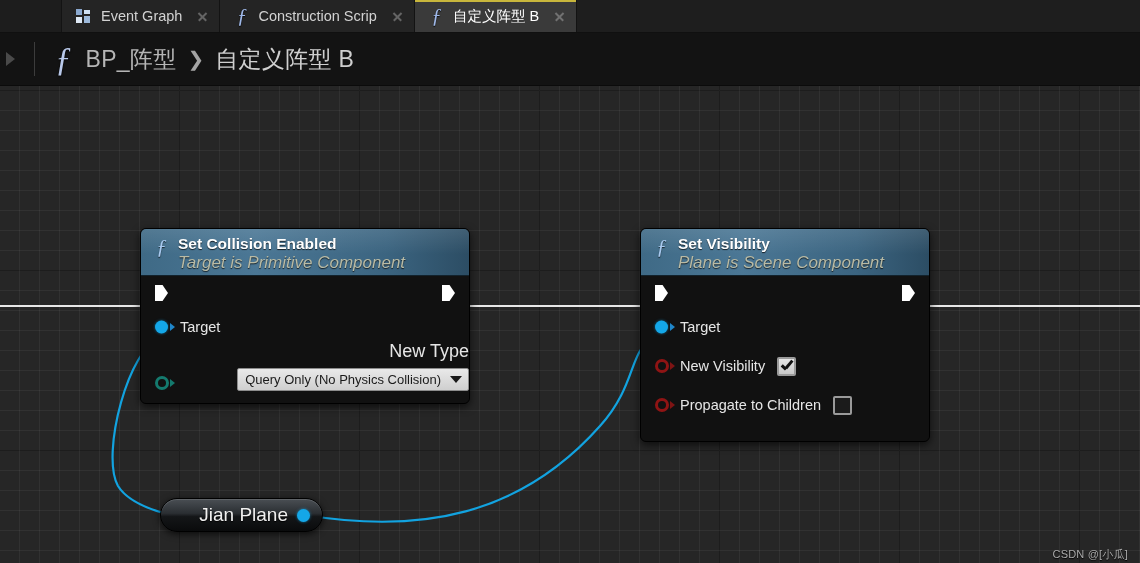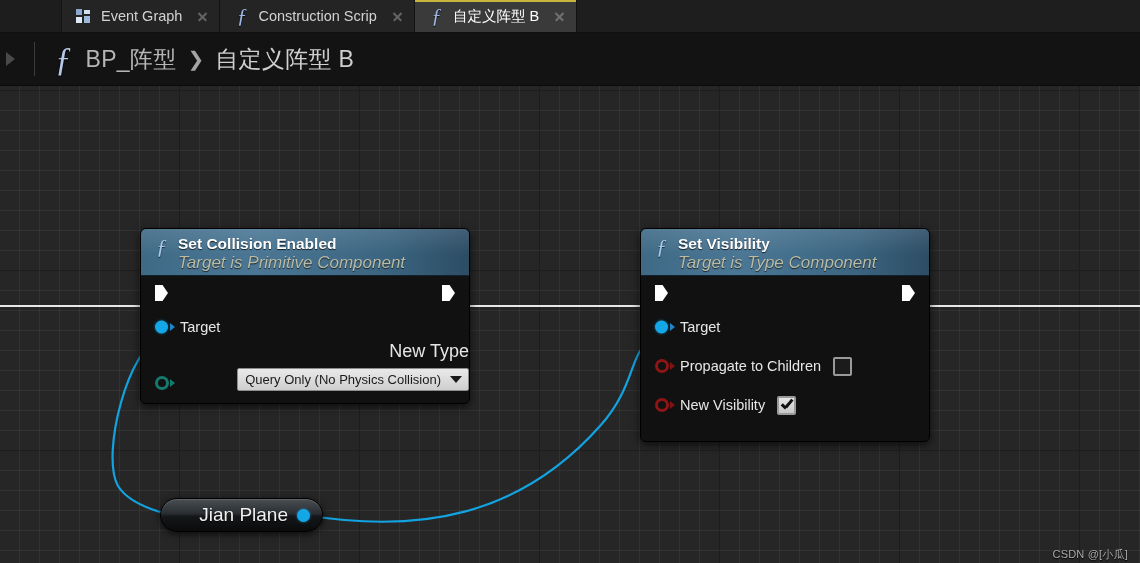--- a/index.html
+++ b/index.html
@@ -306,49 +306,49 @@
         </div>
       </div>
     </div>
   </div>
 
   <div class="node" style="left:640px; top:142px; width:290px;">
     <div class="node-head">
       <span class="ic-fx">ƒ</span>
       <span class="node-title-wrap">
         <div class="node-title">Set Visibility</div>
-        <div class="node-sub">Target is Type Component</div>
+        <div class="node-sub">Plane is Scene Component</div>
       </span>
     </div>
     <div class="node-body" style="padding-bottom:18px;">
       <div class="exec-row">
         <div class="exec-pin" style="left:14px;"></div>
         <div class="exec-pin out" style="right:14px;"></div>
       </div>
       <div class="pin-row">
         <span class="pin-dot obj"></span>
         <span class="pin-arrow"></span>
         <span class="pin-label">Target</span>
+      </div>
+      <div class="pin-row" style="margin-top:3px;">
+        <span class="pin-dot bool"></span>
+        <span class="pin-arrow red"></span>
+        <span class="pin-label">New Visibility</span>
+        <span class="cbx on">
+            <span class="tick"></span>
+          </span>
       </div>
       <div class="pin-row" style="margin-top:3px;">
         <span class="pin-dot bool"></span>
         <span class="pin-arrow red"></span>
         <span class="pin-label">Propagate to Children</span>
         <span class="cbx off">
             <span class="tick"></span>
           </span>
       </div>
-      <div class="pin-row" style="margin-top:3px;">
-        <span class="pin-dot bool"></span>
-        <span class="pin-arrow red"></span>
-        <span class="pin-label">New Visibility</span>
-        <span class="cbx on">
-            <span class="tick"></span>
-          </span>
-      </div>
     </div>
   </div>
 
   <div class="varnode" style="left:160px; top:412px; width:163px;">
     <span class="vlabel">Jian Plane</span>
     <span class="vpin"></span>
   </div>
 
   <div id="watermark">CSDN @[小瓜]</div>
 </div>

